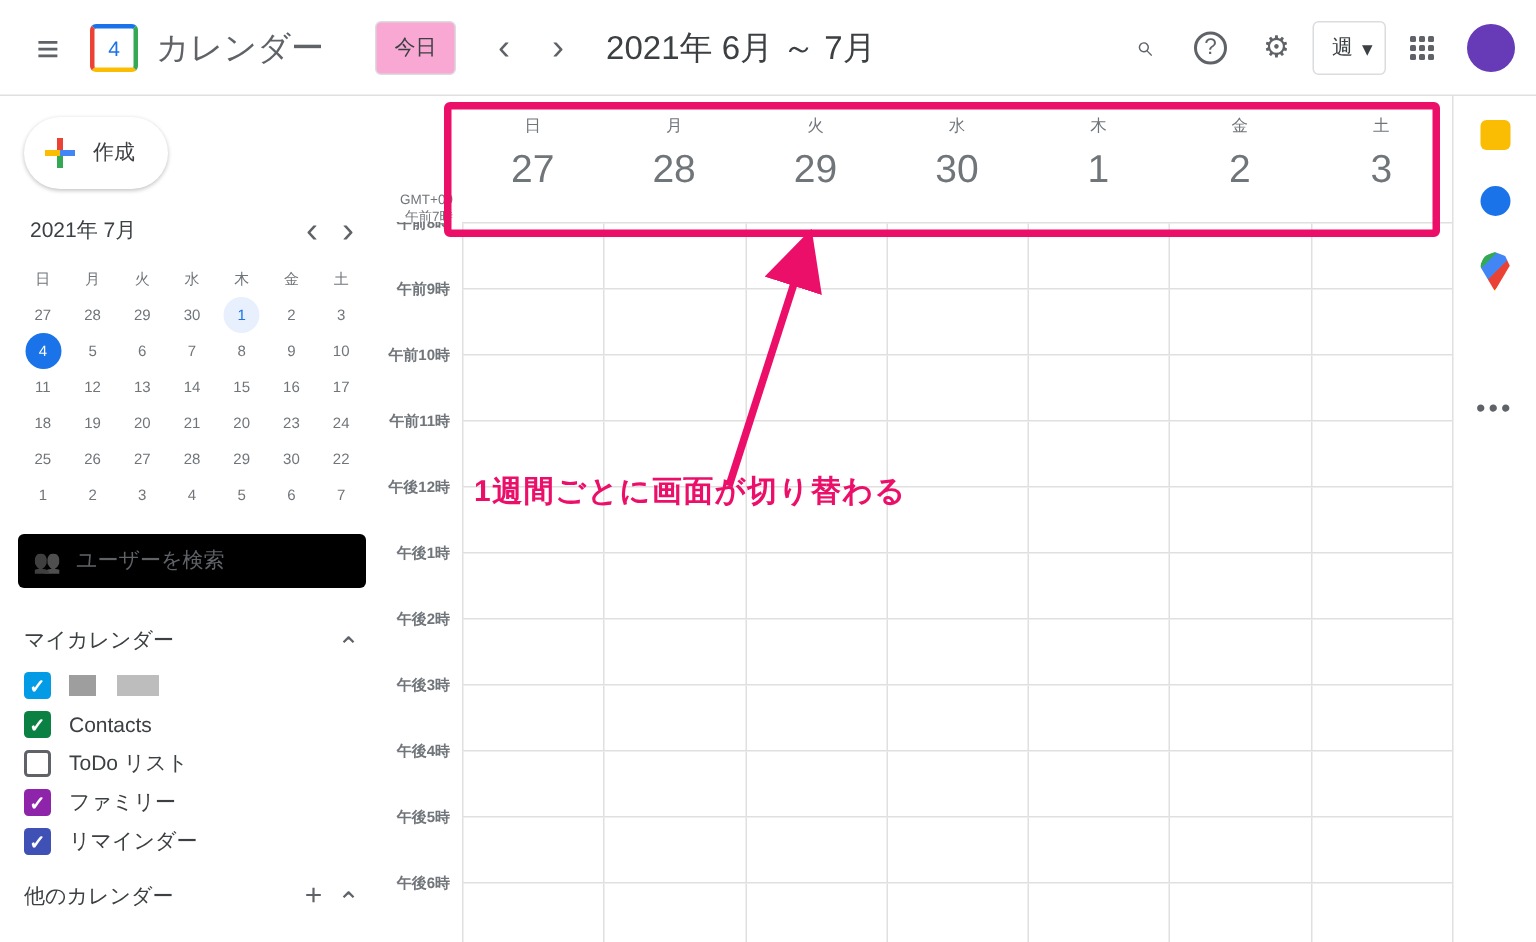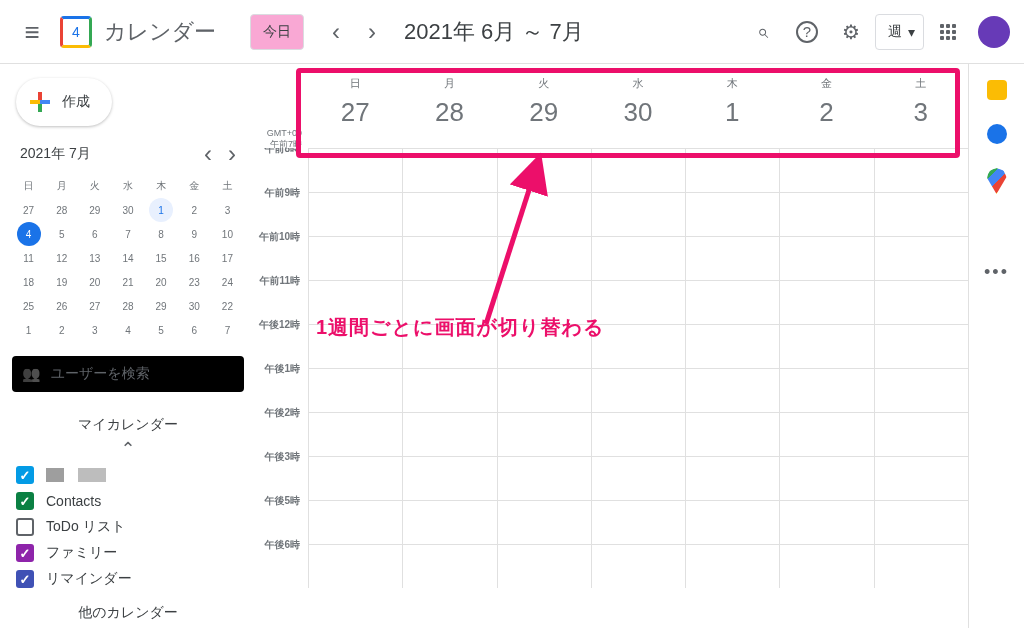--- a/index.html
+++ b/index.html
@@ -31,21 +31,21 @@
   .mini-header { display:flex; align-items:center; justify-content:space-between; padding:0 0 8px 8px; font-size:14px; color:#3c4043;}
   .mini-nav { display:flex; gap:0;}
   .mini-nav .nav-arrow{width:24px;height:24px;font-size:18px;}
   table.mini { width:100%; border-collapse:collapse; table-layout:fixed; font-size:10px; color:#70757a;}
   table.mini th, table.mini td { text-align:center; height:24px;}
   table.mini th { font-weight:400; font-size:10px;}
   table.mini td span { display:inline-flex; width:24px; height:24px; align-items:center; justify-content:center; border-radius:50%;}
   td.today span { background:#1a73e8; color:#fff;}
   td.marked span { background:#e8f0fe; color:#1a73e8;}
   .search-box { margin:14px 0 18px 0; height:36px; background:#000000; border-radius:4px; display:flex; align-items:center; padding:0 10px; gap:10px; color:#5f6368; cursor:text;}
-  .section-head { display:flex; align-items:center; justify-content:space-between; padding:6px 4px 6px 4px; font-size:14px; color:#3c4043; cursor:pointer;flex-direction:column;}
+  .section-head { display:flex; align-items:center; justify-content:space-between; padding:6px 4px 6px 4px; font-size:14px; color:#3c4043; cursor:pointer;}
   .chev { color:#5f6368; font-size:18px;}
   .cal-item { display:flex; align-items:center; gap:12px; padding:4px 4px; font-size:14px; color:#3c4043;}
   .cbox { width:18px; height:18px; border-radius:3px; display:inline-flex; align-items:center; justify-content:center; color:#fff; font-size:14px;}
   .cbox.checked::after{content:"✓"; font-size:13px; font-weight:bold;}
   .cbox.unchecked { background:#fff !important; border:2px solid #5f6368;}
   .redact { display:inline-block; background:#bdbdbd; height:14px; }
   
   .main { flex:1; position:relative; overflow:hidden;}
   .week-header { display:flex; padding-left:52px; height:84px;}
   .day-col-head { flex:1; text-align:center; padding-top:12px;}
@@ -372,20 +372,32 @@
             <div class="time-cell"></div>
             <div class="time-cell"></div>
             <div class="time-cell"></div>
             <div class="time-cell"></div>
             <div class="time-cell"></div>
             <div class="time-cell"></div>
             <div class="time-cell"></div>
           </div>
         </div>
         <div class="time-row">
+          <div class="time-label">午後4時</div>
+          <div class="time-cells">
+            <div class="time-cell"></div>
+            <div class="time-cell"></div>
+            <div class="time-cell"></div>
+            <div class="time-cell"></div>
+            <div class="time-cell"></div>
+            <div class="time-cell"></div>
+            <div class="time-cell"></div>
+          </div>
+        </div>
+        <div class="time-row">
           <div class="time-label">午後5時</div>
           <div class="time-cells">
             <div class="time-cell"></div>
             <div class="time-cell"></div>
             <div class="time-cell"></div>
             <div class="time-cell"></div>
             <div class="time-cell"></div>
             <div class="time-cell"></div>
             <div class="time-cell"></div>
           </div>

